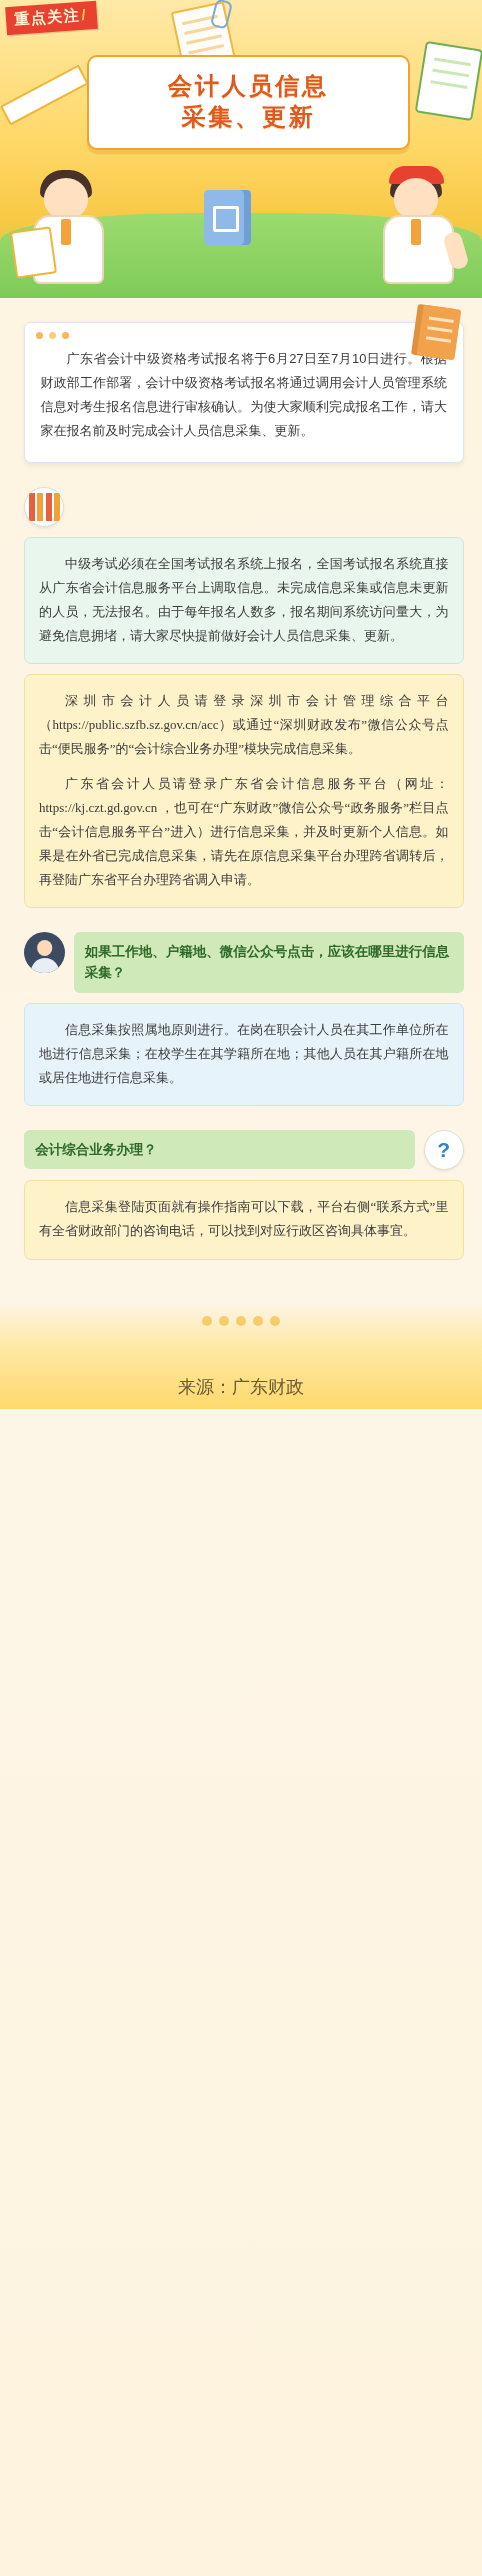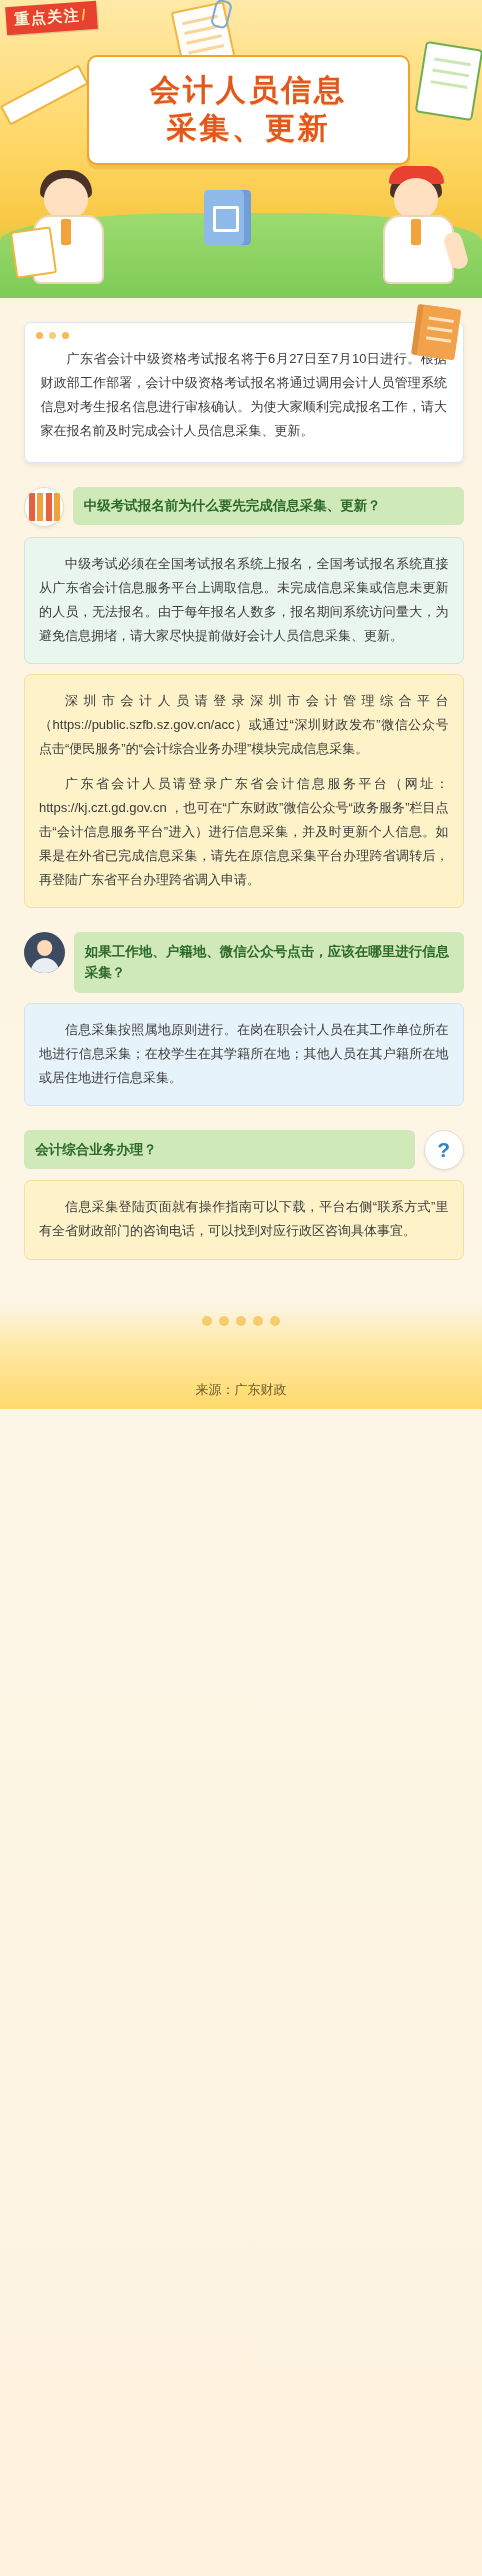--- a/index.html
+++ b/index.html
@@ -59,21 +59,21 @@
     width: 305px;
     background: #ffffff;
     border: 2.8px solid #f4a32a;
     border-radius: 10px;
     box-shadow: 0 4.3px 0 rgba(210,140,30,0.25);
     padding: 14px 7px 15.6px 7px;
     text-align: center;
   }
   .title-line {
     color: #e2571f;
-    font-size: 30px;
+    font-size: 24px;
     font-weight: bold;
     letter-spacing: 2.8px;
     line-height: 1.28;
     text-shadow: 0 1.4px 0 #ffe0a8;
   }
   
   .doc-paper {
     position: absolute;
     width: 50px; height: 62px;
     background: #ffffff;
@@ -331,20 +331,21 @@
 
   
   .ans {
     margin: 10px 18.4px 0 24px;
     border-radius: 7px;
     padding: 14px 14px 15.6px 14px;
     font-size: 13px;
     line-height: 1.85;
     color: #3b3b3b;
     text-align: justify;
+    font-family: Liberation Serif, serif;
   }
   .ans p { margin: 0; text-indent: 2em; }
   .ans p + p { margin-top: 10px; }
   .ans.mint { background: #e8f6ee; border: 0.7px solid #cfe7da; }
   .ans.cream { background: #fdf2c8; border: 0.7px solid #f3e0a0; }
   .ans.sky { background: #e7f3fb; border: 0.7px solid #cfe4f2; }
   .ans.lemon { background: #fdf2c8; border: 0.7px solid #f3e0a0; }
 
   
   .footer-wave {
@@ -366,21 +367,21 @@
     width: 10px; height: 10px;
     border-radius: 50%;
     background: #f4c65a;
     opacity: .85;
   }
   .source {
     position: absolute;
     left: 0; right: 0;
     bottom: 10px;
     text-align: center;
-    font-size: 13px;
+    font-size: 18px;
     color: #6d5a33;
   }
 </style>
 </head>
 <body>
 
 <div class="page">
 
   <div class="header">
     <div class="header-green-base"></div>
@@ -428,21 +429,20 @@
         <i></i>
         <i></i>
       </div>
       <div class="body-text">广东省会计中级资格考试报名将于6月27日至7月10日进行。根据财政部工作部署，会计中级资格考试报名将通过调用会计人员管理系统信息对考生报名信息进行审核确认。为使大家顺利完成报名工作，请大家在报名前及时完成会计人员信息采集、更新。</div>
     </div>
 
     <div class="q-row">
       <div class="q-icon">
         <div class="icon-books"></div>
       </div>
-      <div class="q-bubble">中级考试报名前为什么要先完成信息采集、更新？</div>
     </div>
     <div class="ans mint">
       <p>中级考试必须在全国考试报名系统上报名，全国考试报名系统直接从广东省会计信息服务平台上调取信息。未完成信息采集或信息未更新的人员，无法报名。由于每年报名人数多，报名期间系统访问量大，为避免信息拥堵，请大家尽快提前做好会计人员信息采集、更新。</p>
     </div>
 
     <div class="ans cream">
       <p>深圳市会计人员请登录深圳市会计管理综合平台（https://public.szfb.sz.gov.cn/acc）或通过“深圳财政发布”微信公众号点击“便民服务”的“会计综合业务办理”模块完成信息采集。</p>
       <p>广东省会计人员请登录广东省会计信息服务平台（网址：https://kj.czt.gd.gov.cn ，也可在“广东财政”微信公众号“政务服务”栏目点击“会计信息服务平台”进入）进行信息采集，并及时更新个人信息。如果是在外省已完成信息采集，请先在原信息采集平台办理跨省调转后，再登陆广东省平台办理跨省调入申请。</p>
     </div>
 

